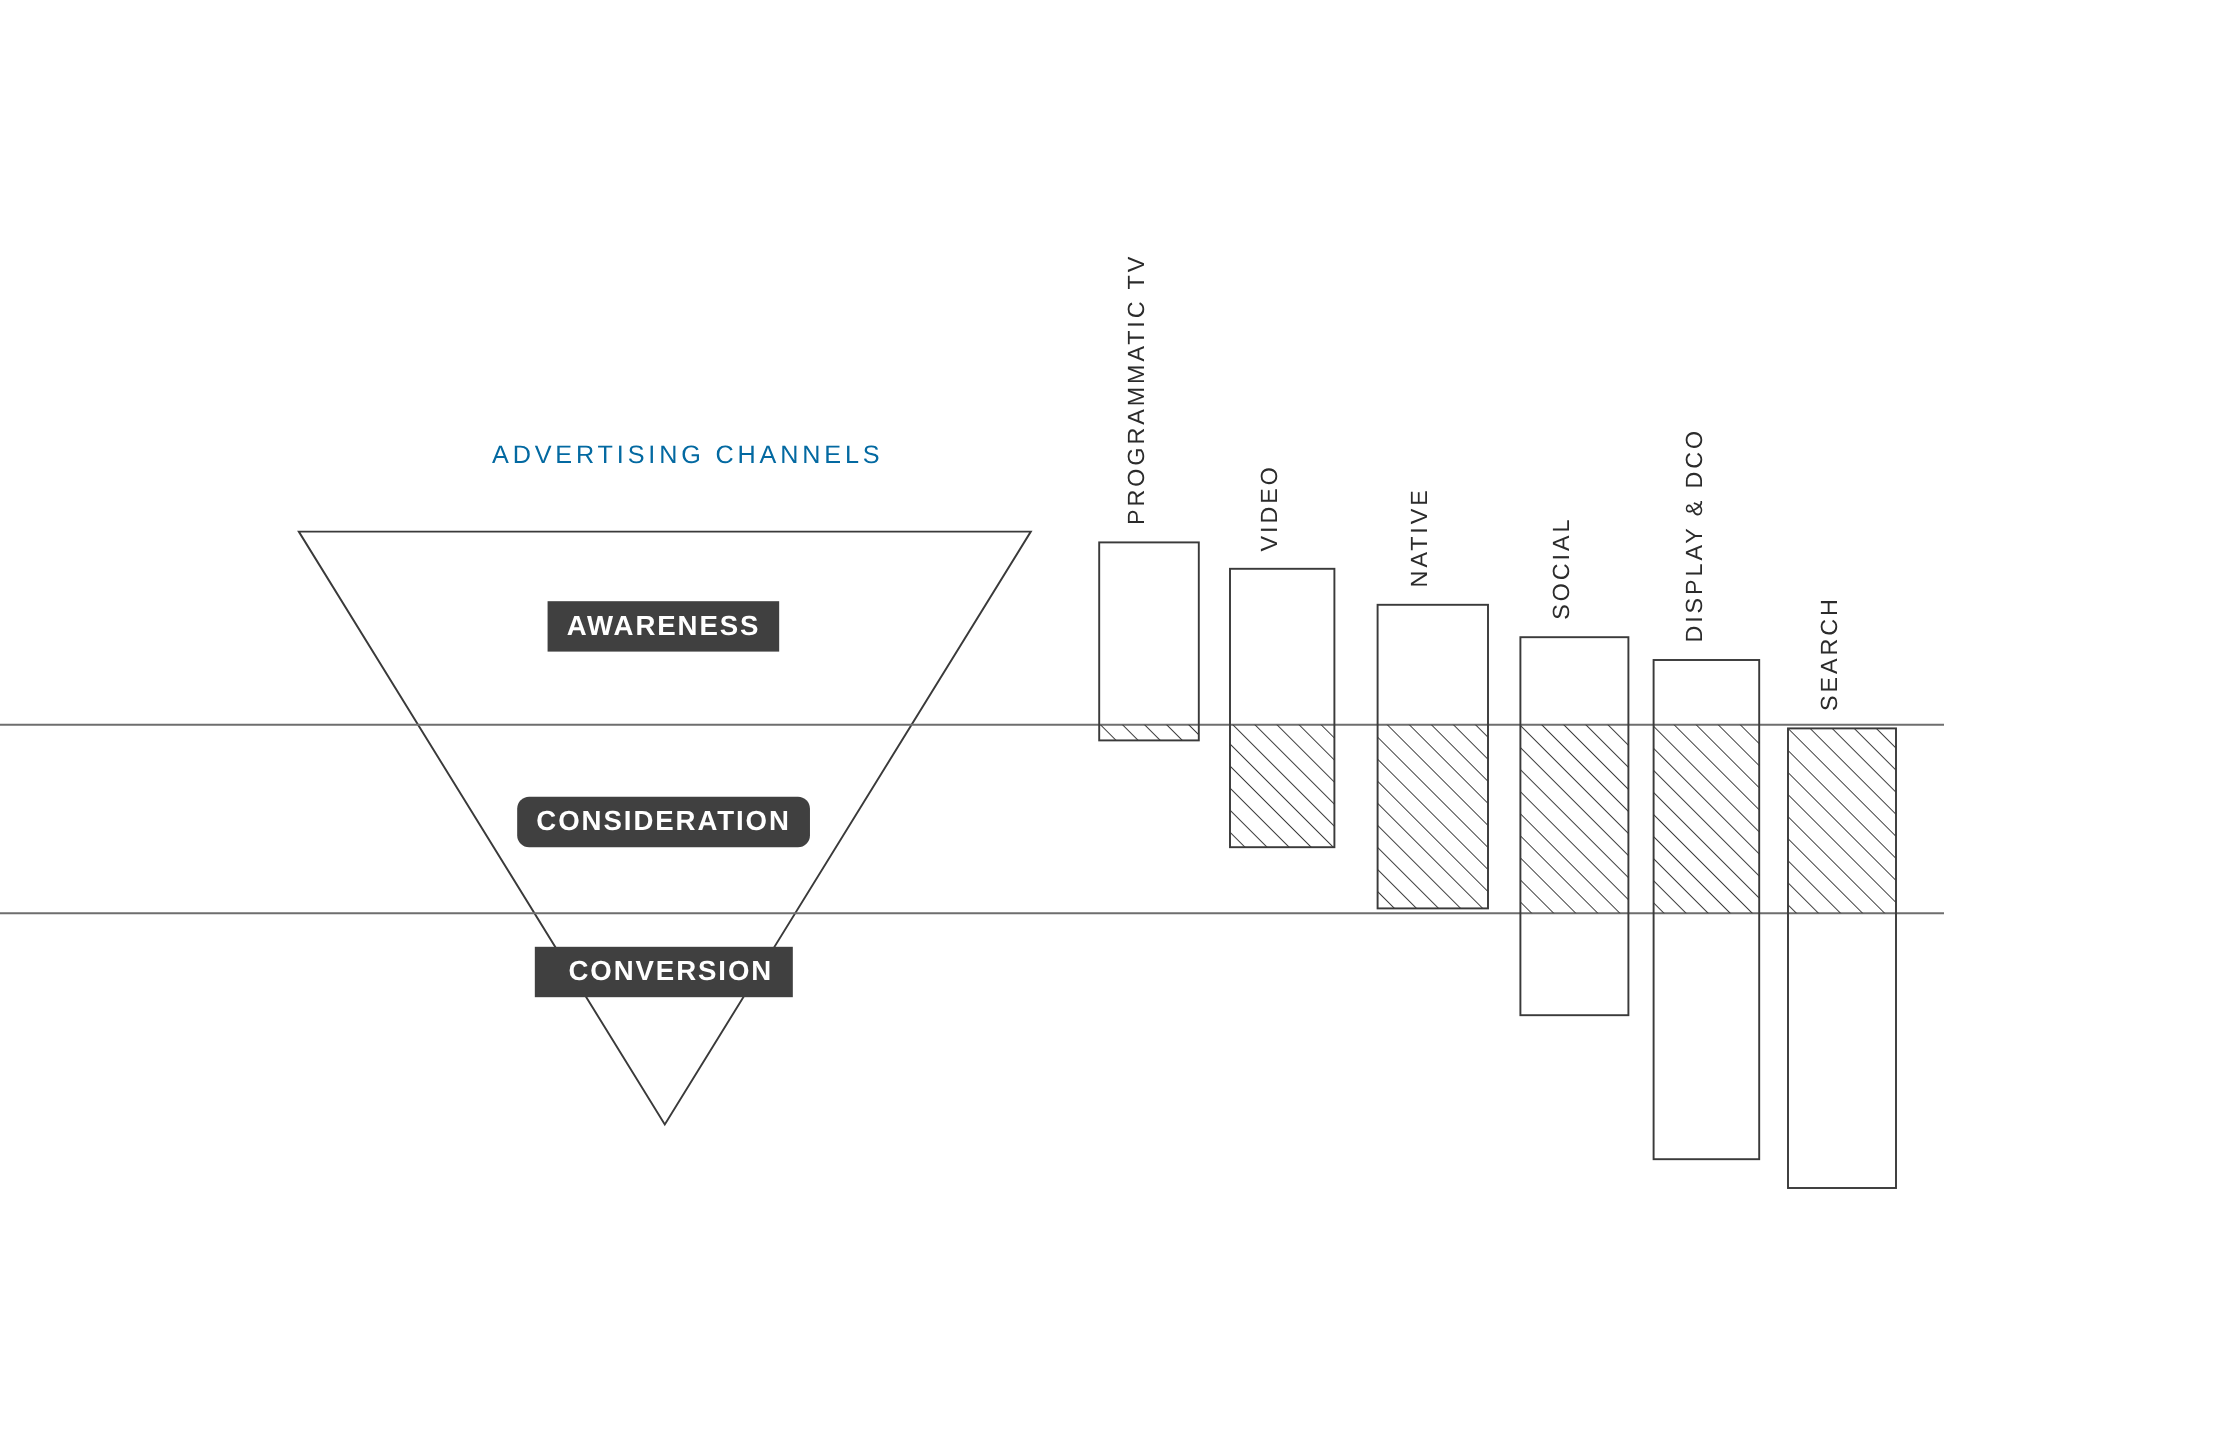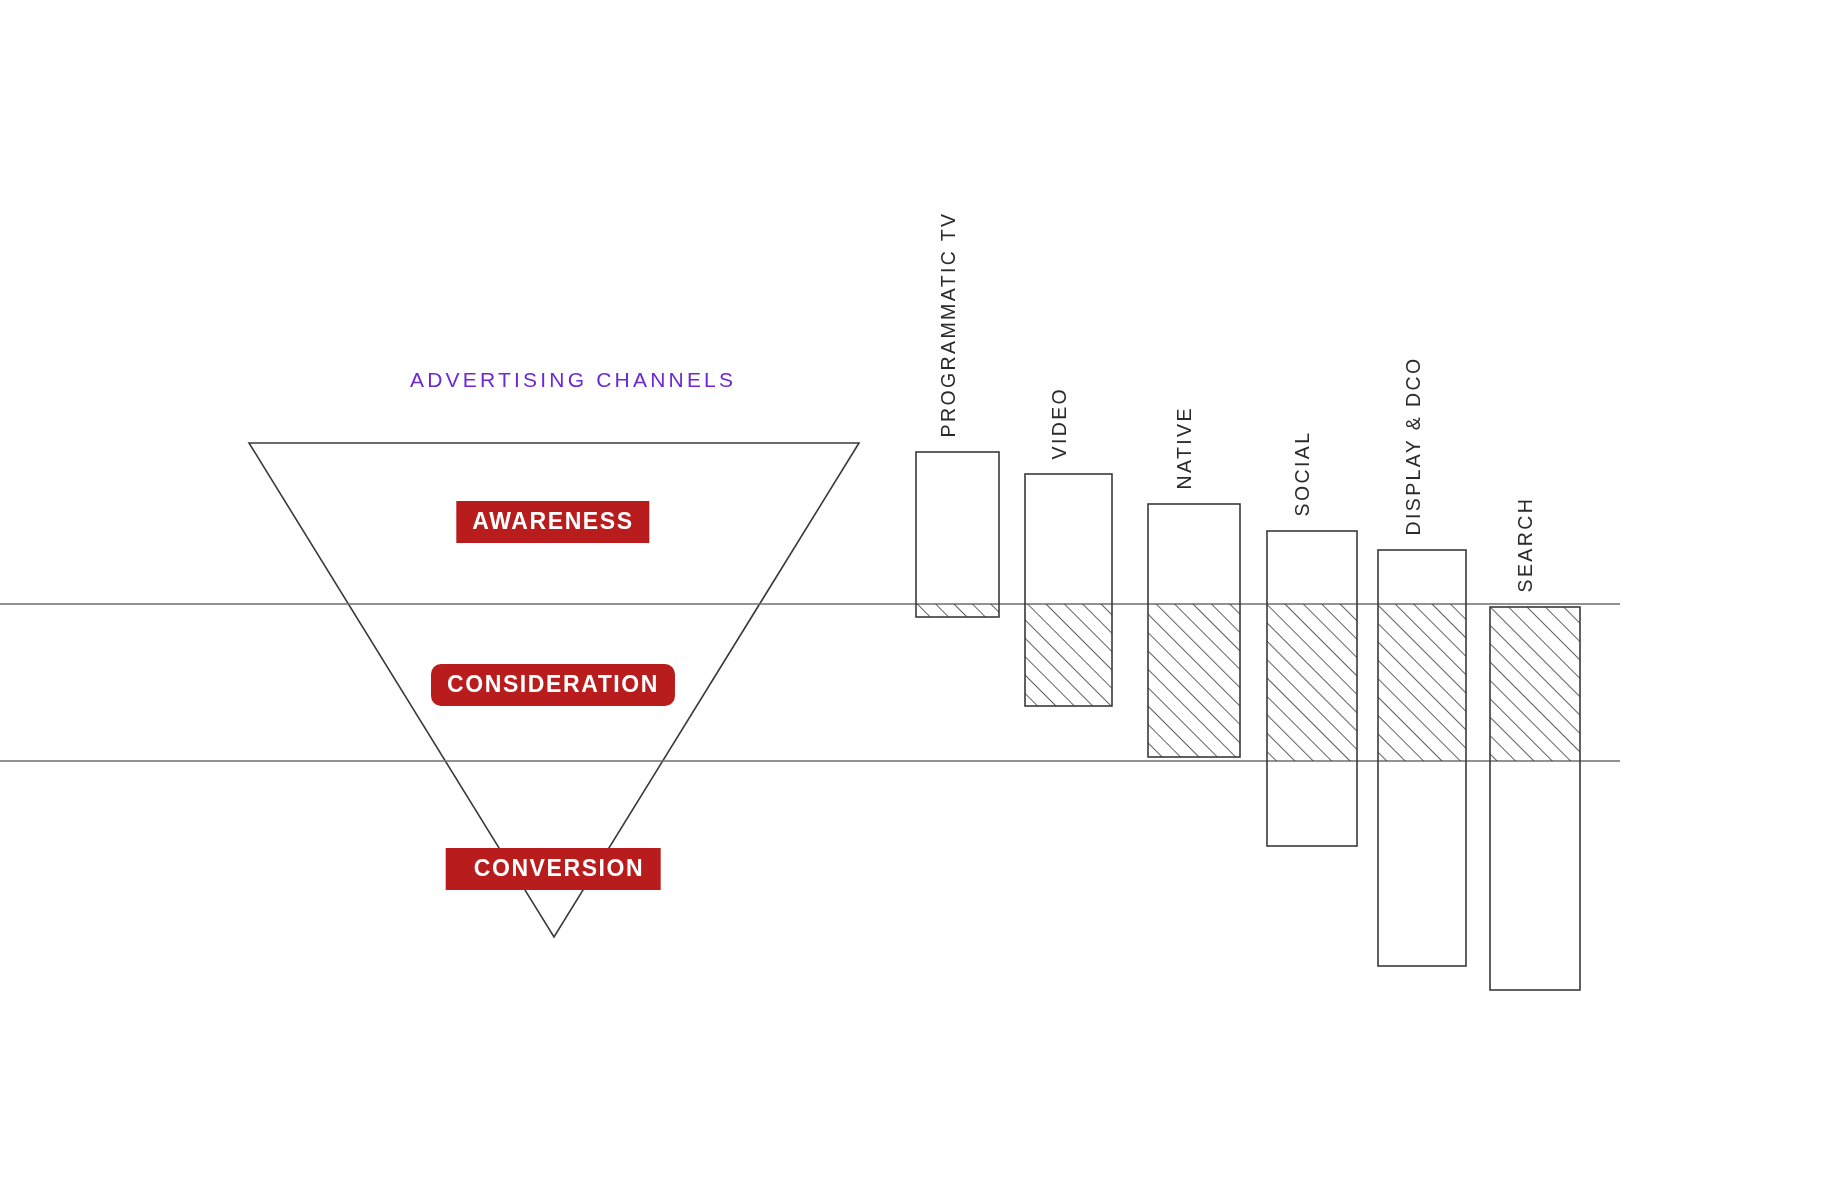--- a/index.html
+++ b/index.html
@@ -24,27 +24,27 @@
     left: 0;
     top: 0;
     width: 1845px;
     height: 1200px;
     display: block;
   }
   .funnel-title {
     position: absolute;
     font-size: 21px;
     letter-spacing: 3.2px;
-    color: #6d28d9;
+    color: #0369a1;
     font-weight: 400;
     white-space: nowrap;
   }
   .stage-label {
     position: absolute;
-    background: #b91c1c;
+    background: #404040;
     color: #ffffff;
     font-weight: 700;
     font-size: 23px;
     letter-spacing: 1.6px;
     padding: 9px 16px 10px 16px;
     white-space: nowrap;
     line-height: 1;
     transform: translateX(-50%);
     text-align: center;
   }
@@ -105,21 +105,21 @@
           <rect x="1490" y="607" width="90" height="383" fill="none" stroke="#3a3a3a" stroke-width="1.6"></rect>
         </g>
       </g>
   </svg>
 
   <div class="funnel-title" id="funnel-title" style="left: 410px; top: 368px;">ADVERTISING CHANNELS</div>
 
   <div id="stage-labels">
       <div class="stage-label" style="left: 553px; top: 501px;">AWARENESS</div>
       <div class="stage-label" style="left: 553px; top: 664px; border-radius: 10px;">CONSIDERATION</div>
-      <div class="stage-label" style="left: 553px; top: 848px; padding-left: 28px;">CONVERSION</div>
+      <div class="stage-label" style="left: 553px; top: 789px; padding-left: 28px;">CONVERSION</div>
     </div>
   <div id="channel-labels">
       <div class="channel-label" style="left: 958px; top: 418px;">PROGRAMMATIC TV</div>
       <div class="channel-label" style="left: 1069px; top: 440px;">VIDEO</div>
       <div class="channel-label" style="left: 1194px; top: 470px;">NATIVE</div>
       <div class="channel-label" style="left: 1312px; top: 497px;">SOCIAL</div>
       <div class="channel-label" style="left: 1423px; top: 516px;">DISPLAY &amp; DCO</div>
       <div class="channel-label" style="left: 1535px; top: 573px;">SEARCH</div>
     </div>
 

